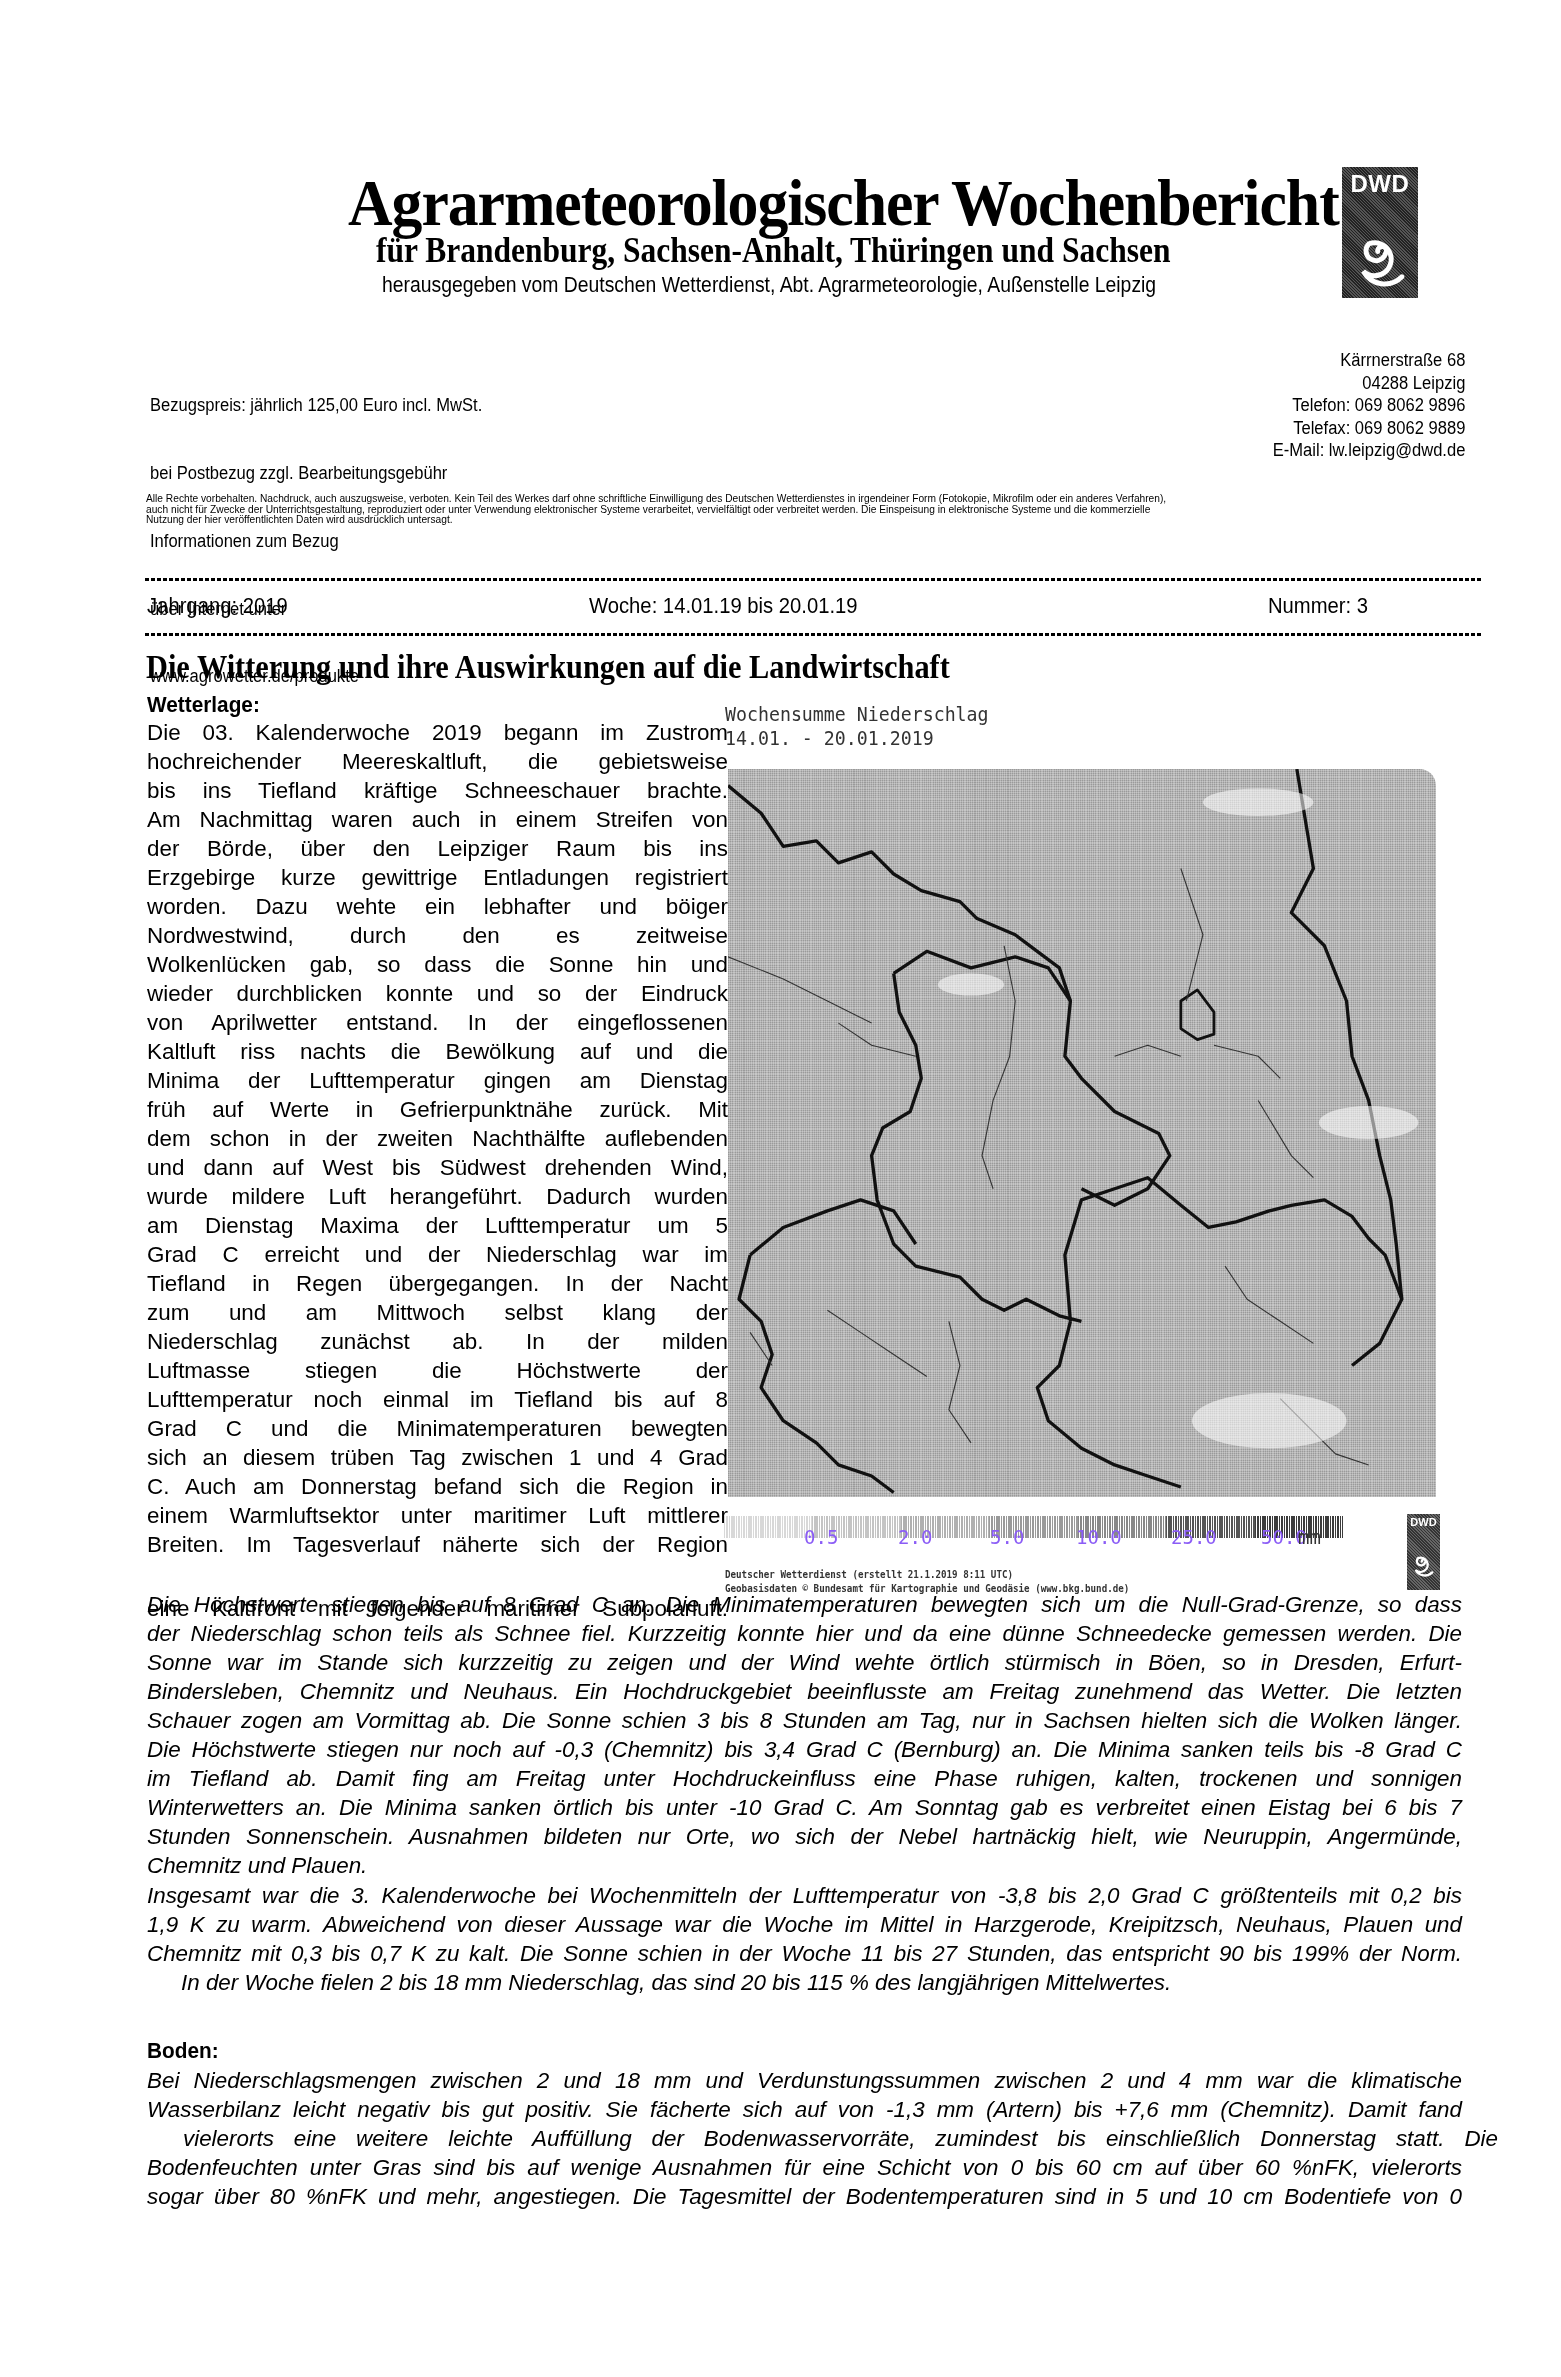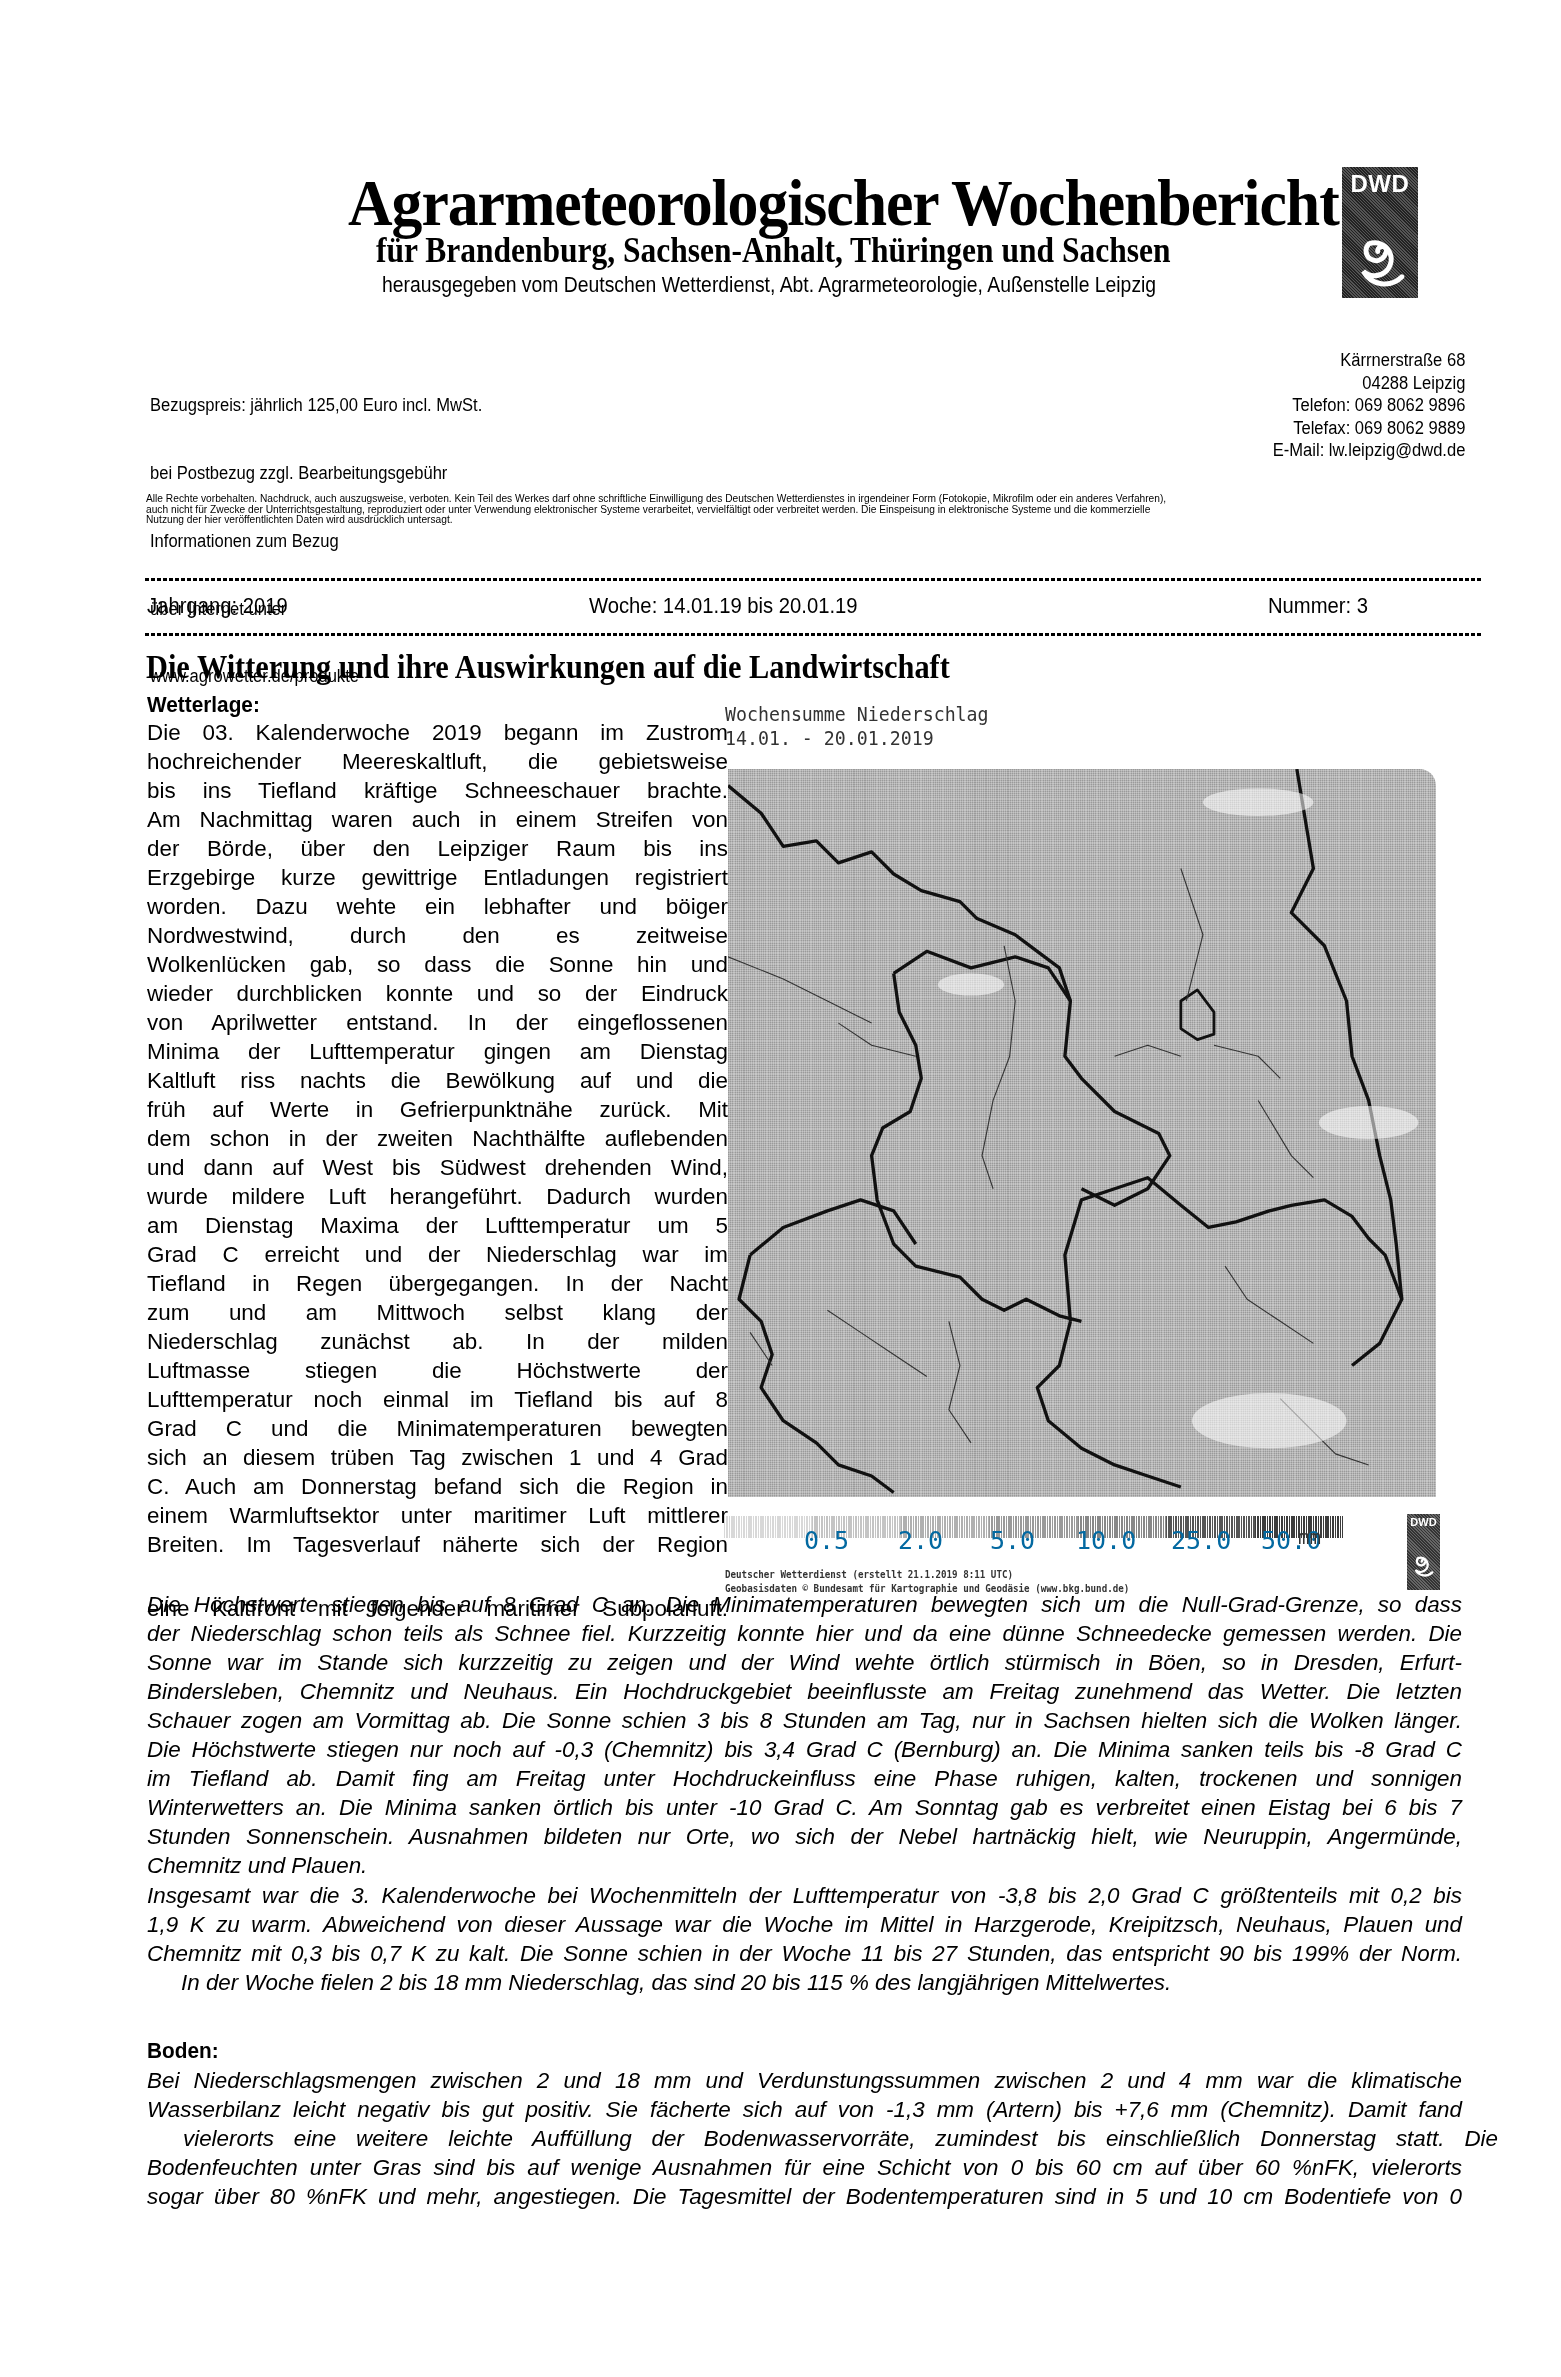--- a/index.html
+++ b/index.html
@@ -41,21 +41,21 @@
 
   
   #map-title { left: 725px; top: 702px; font-family: "DejaVu Sans Mono", monospace; font-size: 19px; line-height: 24px; color: #333; white-space: pre; transform: scaleX(0.96); transform-origin: left top; }
   #map { left: 728px; top: 769px; width: 708px; height: 728px; background:
       repeating-linear-gradient(0deg, rgba(255,255,255,0.25) 0 1.1px, rgba(0,0,0,0.0) 1.1px 2.2px),
       repeating-linear-gradient(90deg, #9a9a9a 0 1.1px, #b4b4b4 1.1px 2.2px);
       border-radius: 0 16.6px 0 0; overflow: hidden; }
   #map svg { position: absolute; left: 0; top: 0; }
   #legend-bar { left: 724px; top: 1516px; width: 619px; height: 22px; display: flex; }
   #legend-bar div { flex: 1; height: 100%; }
-  .legend-tick { top: 1526px; font-family: "DejaVu Sans Mono", monospace; font-size: 25px; color: #0369a1; white-space: nowrap; }
+  .legend-tick { top: 1526px; font-family: "DejaVu Sans Mono", monospace; font-size: 19px; color: #8b5cf6; white-space: nowrap; }
   #legend-unit { left: 1298px; top: 1526px; font-family: "DejaVu Sans Mono", monospace; font-size: 19px; color: #333; }
   .map-credit { left: 725px; font-family: "DejaVu Sans Mono", monospace; font-size: 10px; font-weight: bold; color: #333; white-space: nowrap; transform: scaleX(0.92); transform-origin: left top; }
   #dwd-logo-small { left: 1407px; top: 1514px; width: 33px; height: 76px; background: repeating-linear-gradient(45deg, #666 0 1.1px, #333 1.1px 2.2px); }
   #dwd-logo-small .txt { position: absolute; left: 0; right: 0; top: 2.2px; text-align: center; color: #fff; font-family: "Liberation Sans", sans-serif; font-weight: bold; font-size: 11px; }
   #dwd-logo-small svg { position: absolute; left: 3.3px; top: 28px; }
 </style>
 </head>
 <body>
 
 <div id="title" class="abs serif">Agrarmeteorologischer Wochenbericht</div>
@@ -105,22 +105,22 @@
     <span class="ln" style="transform: scaleX(1);">hochreichender Meereskaltluft, die gebietsweise</span>
     <span class="ln" style="transform: scaleX(1);">bis ins Tiefland kräftige Schneeschauer brachte.</span>
     <span class="ln" style="transform: scaleX(1);">Am Nachmittag waren auch in einem Streifen von</span>
     <span class="ln" style="transform: scaleX(1);">der Börde, über den Leipziger Raum bis ins</span>
     <span class="ln" style="transform: scaleX(1);">Erzgebirge kurze gewittrige Entladungen registriert</span>
     <span class="ln" style="transform: scaleX(1);">worden. Dazu wehte ein lebhafter und böiger</span>
     <span class="ln" style="transform: scaleX(1);">Nordwestwind, durch den es zeitweise</span>
     <span class="ln" style="transform: scaleX(1);">Wolkenlücken gab, so dass die Sonne hin und</span>
     <span class="ln" style="transform: scaleX(1);">wieder durchblicken konnte und so der Eindruck</span>
     <span class="ln" style="transform: scaleX(1);">von Aprilwetter entstand. In der eingeflossenen</span>
+    <span class="ln" style="transform: scaleX(1);">Kaltluft riss nachts die Bewölkung auf und die</span>
     <span class="ln" style="transform: scaleX(1);">Minima der Lufttemperatur gingen am Dienstag</span>
-    <span class="ln" style="transform: scaleX(1);">Kaltluft riss nachts die Bewölkung auf und die</span>
     <span class="ln" style="transform: scaleX(1);">früh auf Werte in Gefrierpunktnähe zurück. Mit</span>
     <span class="ln" style="transform: scaleX(1);">dem schon in der zweiten Nachthälfte auflebenden</span>
     <span class="ln" style="transform: scaleX(1);">und dann auf West bis Südwest drehenden Wind,</span>
     <span class="ln" style="transform: scaleX(1);">wurde mildere Luft herangeführt. Dadurch wurden</span>
     <span class="ln" style="transform: scaleX(1);">am Dienstag Maxima der Lufttemperatur um 5</span>
     <span class="ln" style="transform: scaleX(1);">Grad C erreicht und der Niederschlag war im</span>
     <span class="ln" style="transform: scaleX(1);">Tiefland in Regen übergegangen. In der Nacht</span>
     <span class="ln" style="transform: scaleX(1);">zum und am Mittwoch selbst klang der</span>
     <span class="ln" style="transform: scaleX(1);">Niederschlag zunächst ab. In der milden</span>
     <span class="ln" style="transform: scaleX(1);">Luftmasse stiegen die Höchstwerte der</span>

